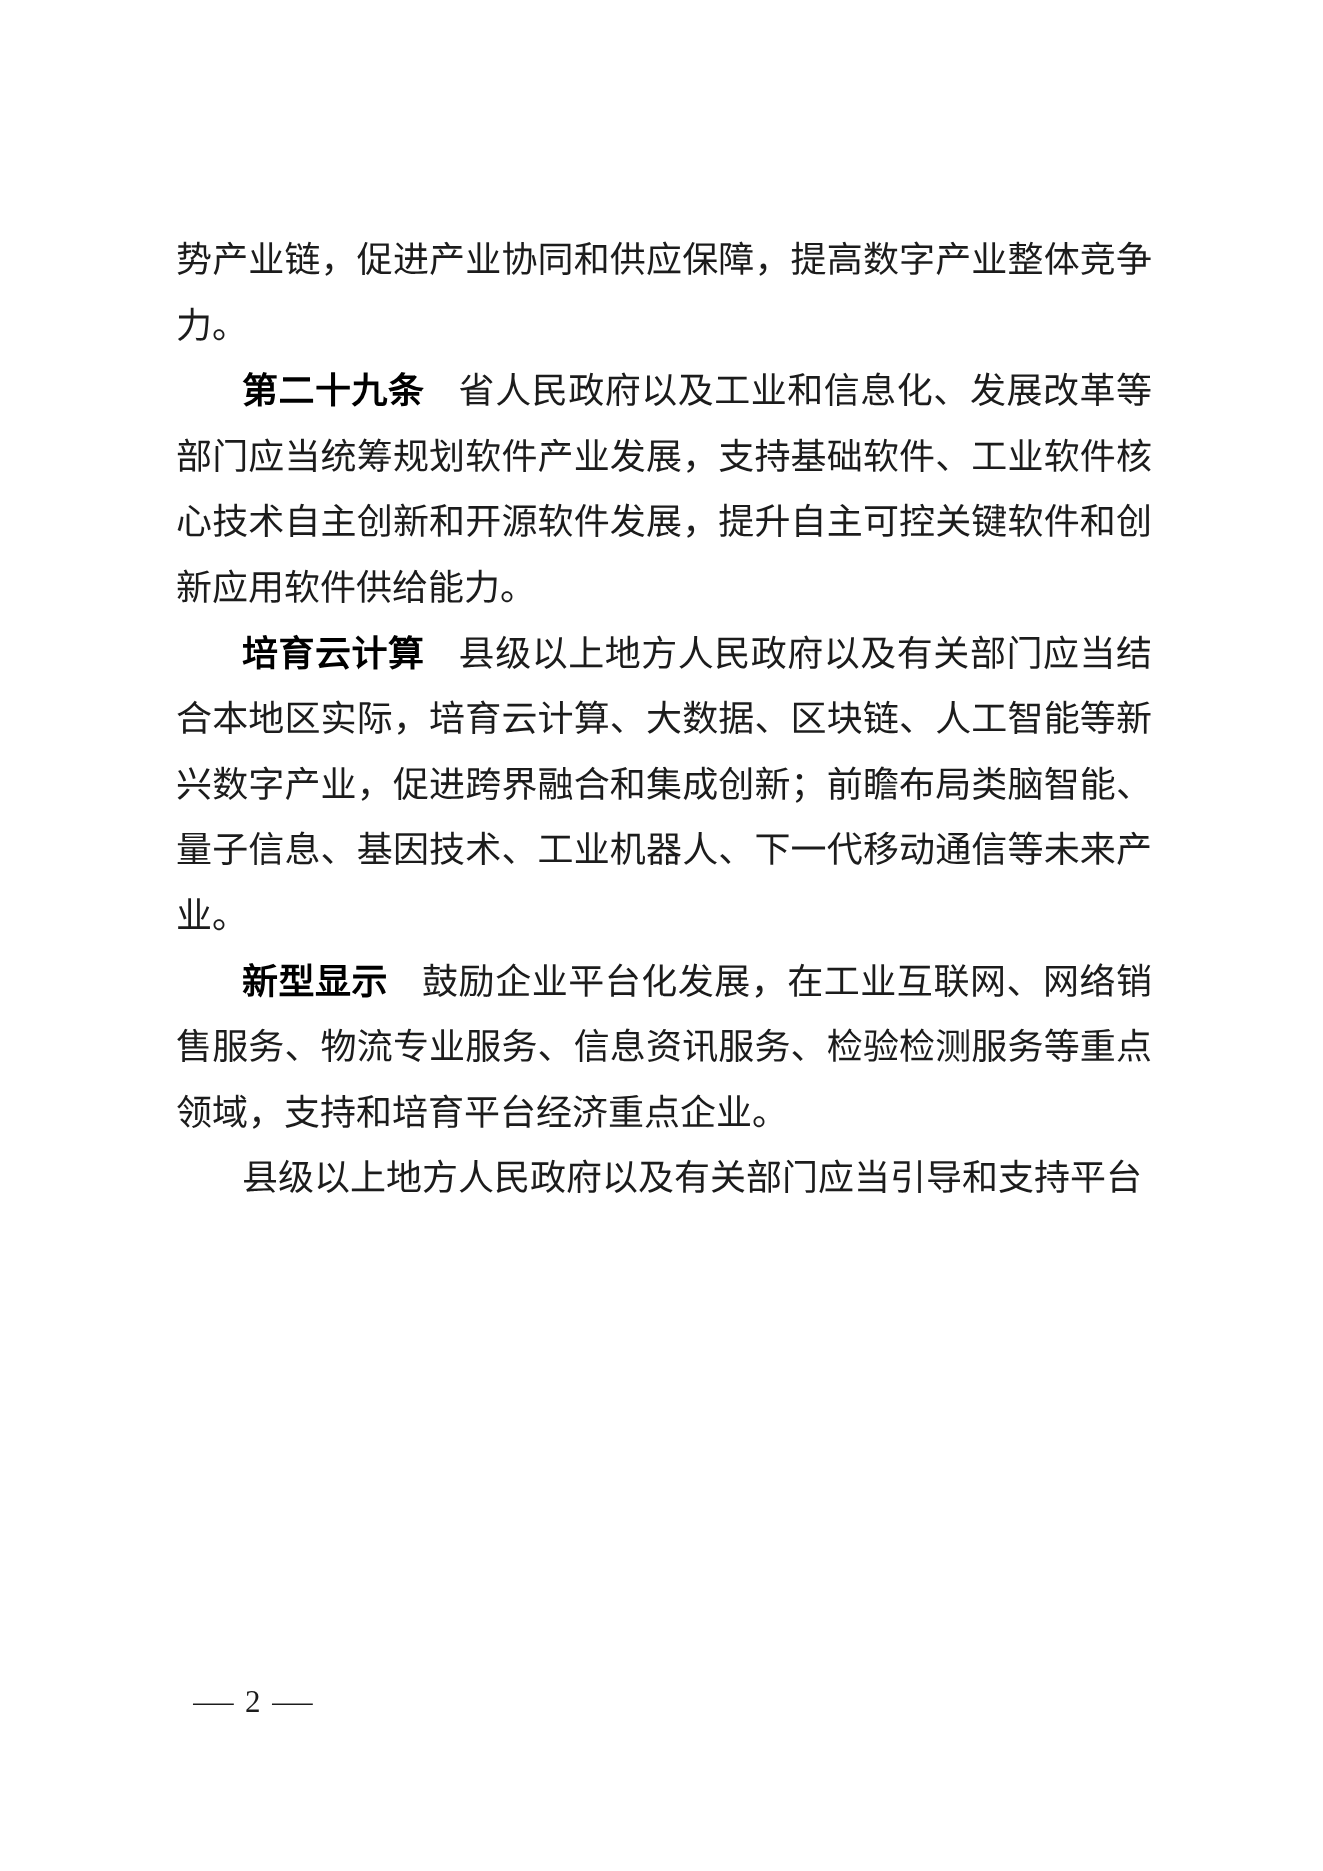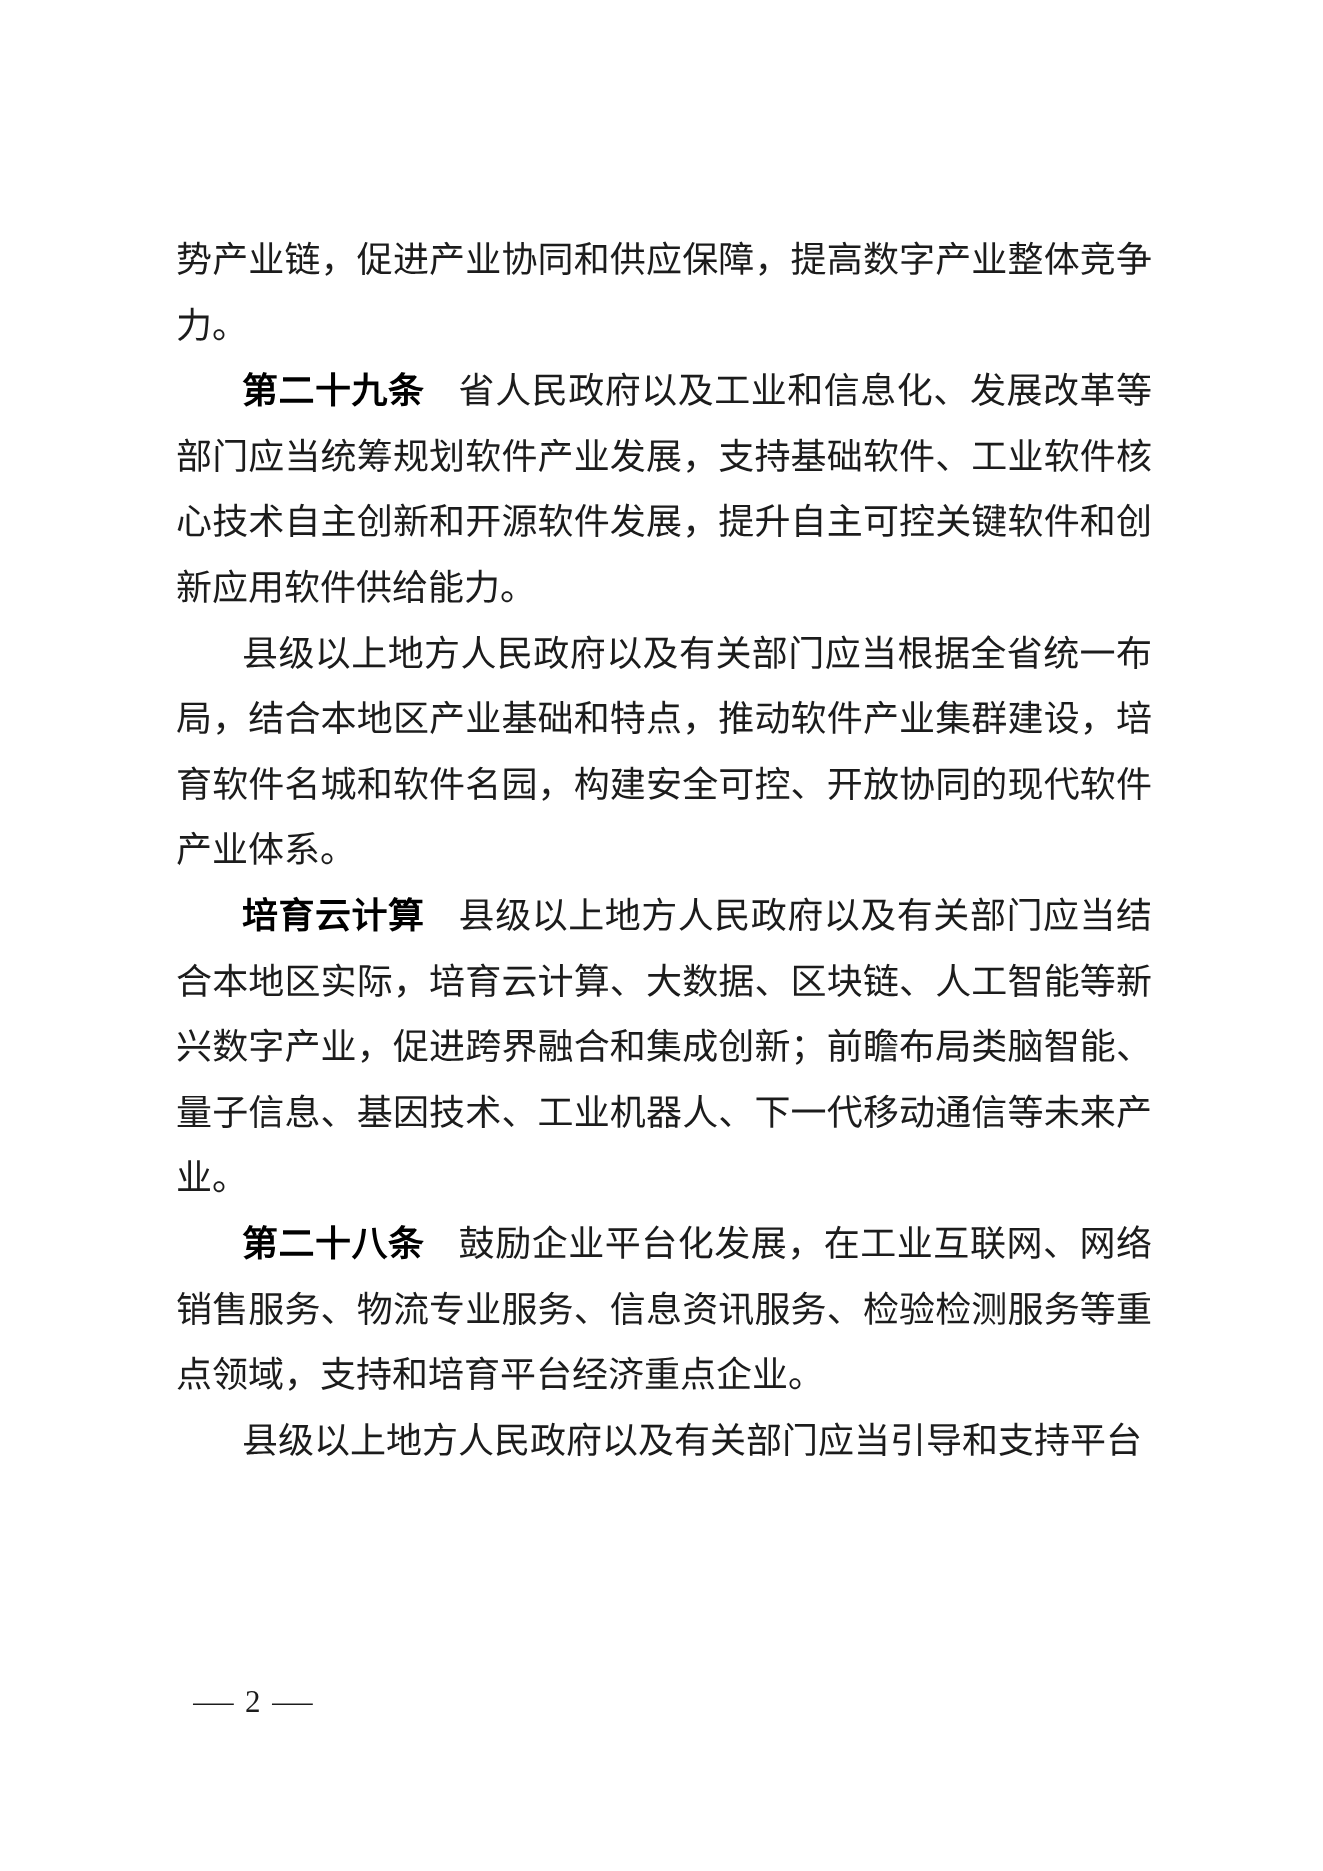--- a/index.html
+++ b/index.html
@@ -56,23 +56,22 @@
   }
 </style>
 </head>
 <body>
 
 <div class="page">
 
   <div class="content">
       <p class="para"><span>势产业链，促进产业协同和供应保障，提高数字产业整体竞争力。</span></p>
       <p class="para indent"><span class="article-heading">第二十九条</span><span>省人民政府以及工业和信息化、发展改革等部门应当统筹规划软件产业发展，支持基础软件、工业软件核心技术自主创新和开源软件发展，提升自主可控关键软件和创新应用软件供给能力。</span></p>
-      <p class="para indent"><span>县级以上地方人民政府以及有关部门应当根据全省统一布局，结合本地区产业基础和特点，推动软件产业集群建设，培育软件名城和软件名园，构建安全可控、开放协同的现代软件产业体系。</span></p>
       <p class="para indent"><span class="article-heading">培育云计算</span><span>县级以上地方人民政府以及有关部门应当结合本地区实际，培育云计算、大数据、区块链、人工智能等新兴数字产业，促进跨界融合和集成创新；前瞻布局类脑智能、量子信息、基因技术、工业机器人、下一代移动通信等未来产业。</span></p>
-      <p class="para indent"><span class="article-heading">第二十八条</span><span>鼓励企业平台化发展，在工业互联网、网络销售服务、物流专业服务、信息资讯服务、检验检测服务等重点领域，支持和培育平台经济重点企业。</span></p>
+      <p class="para indent"><span class="article-heading">新型显示</span><span>鼓励企业平台化发展，在工业互联网、网络销售服务、物流专业服务、信息资讯服务、检验检测服务等重点领域，支持和培育平台经济重点企业。</span></p>
       <p class="para indent"><span>县级以上地方人民政府以及有关部门应当引导和支持平台</span></p>
     </div>
 
   <div class="footer">
     <span class="dash">—</span>
     <span class="num">2</span>
     <span class="dash">—</span>
   </div>
 
 </div>

